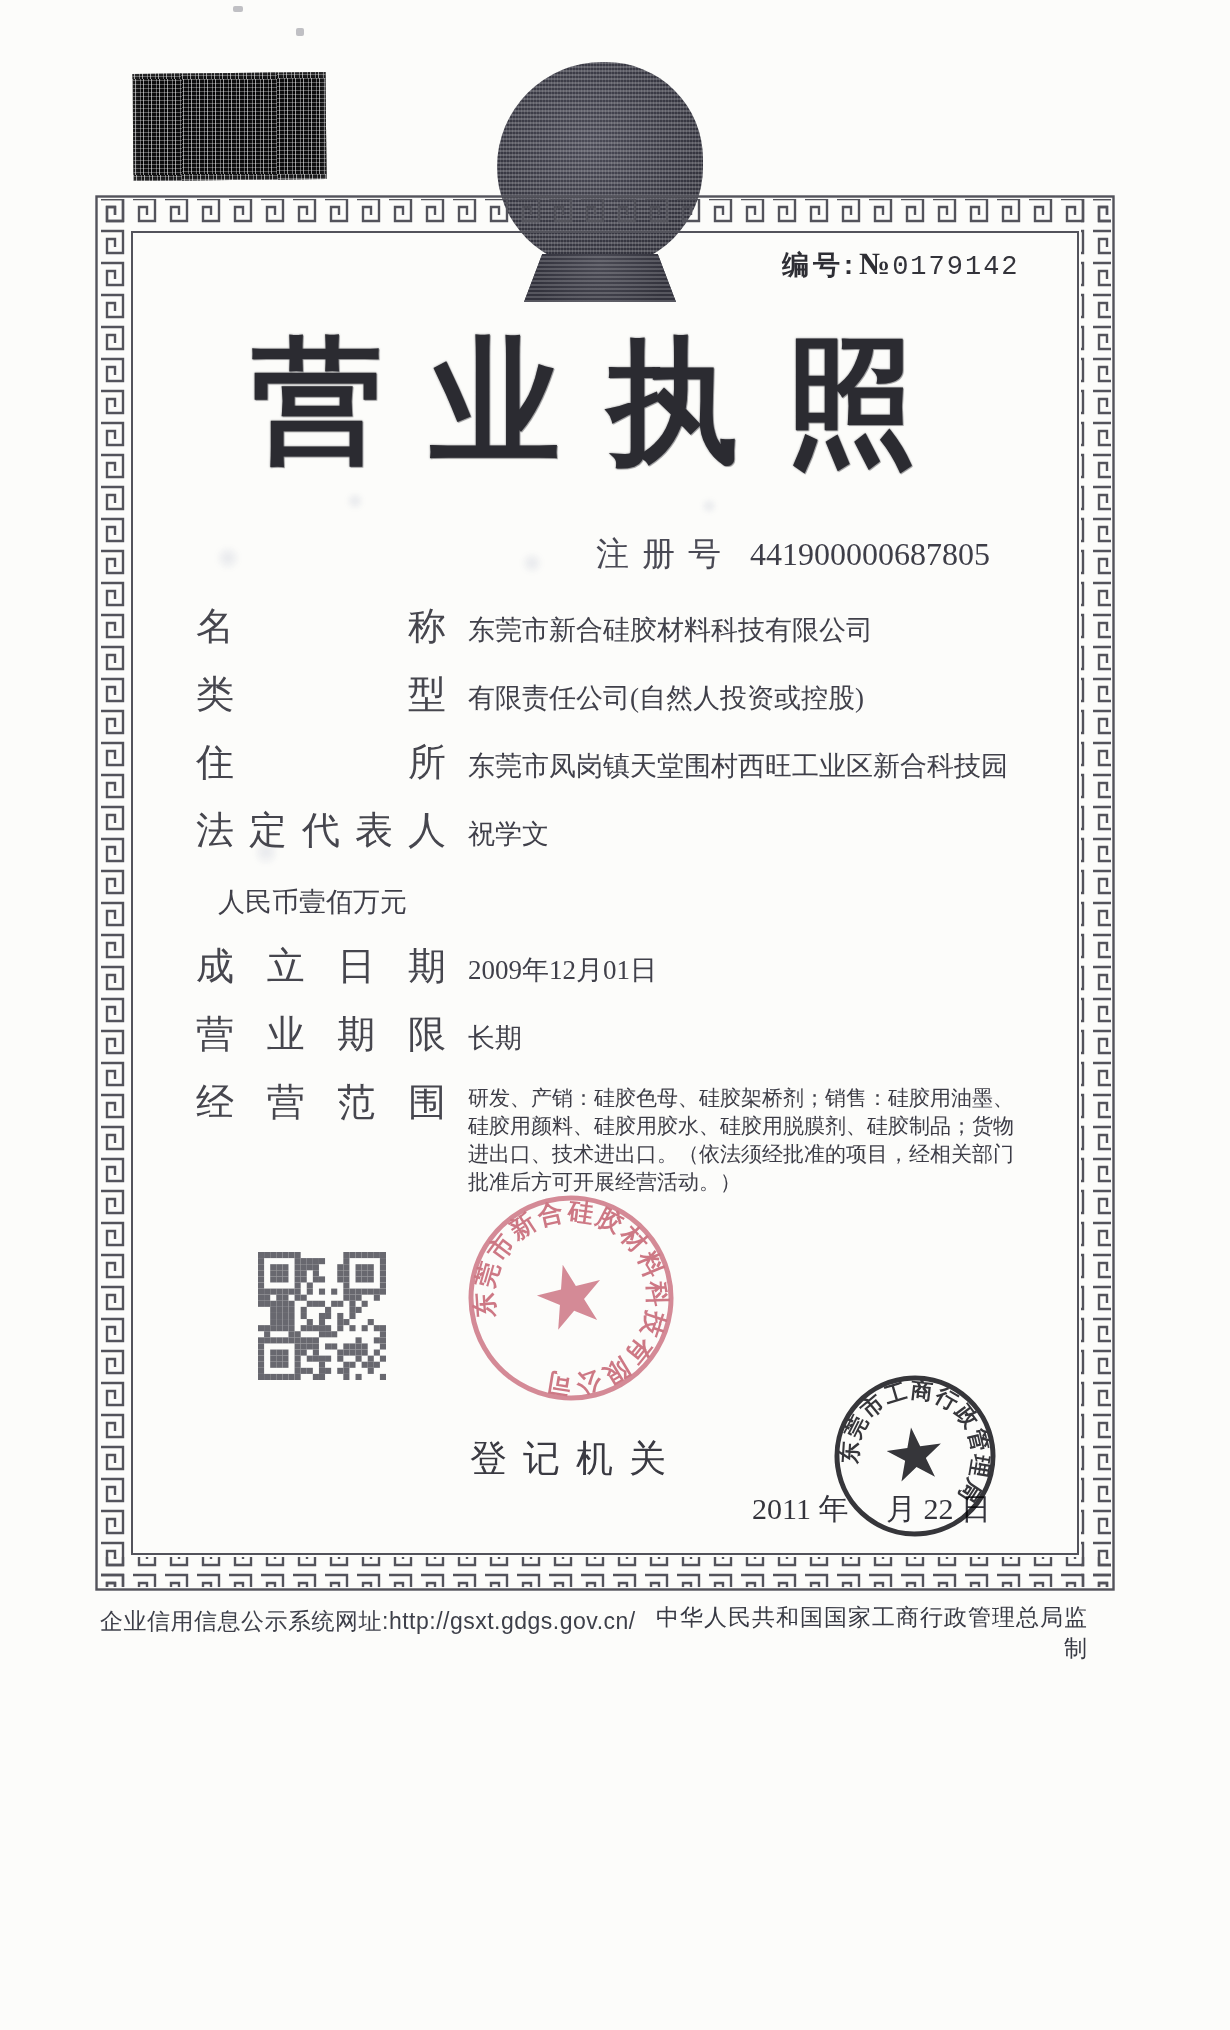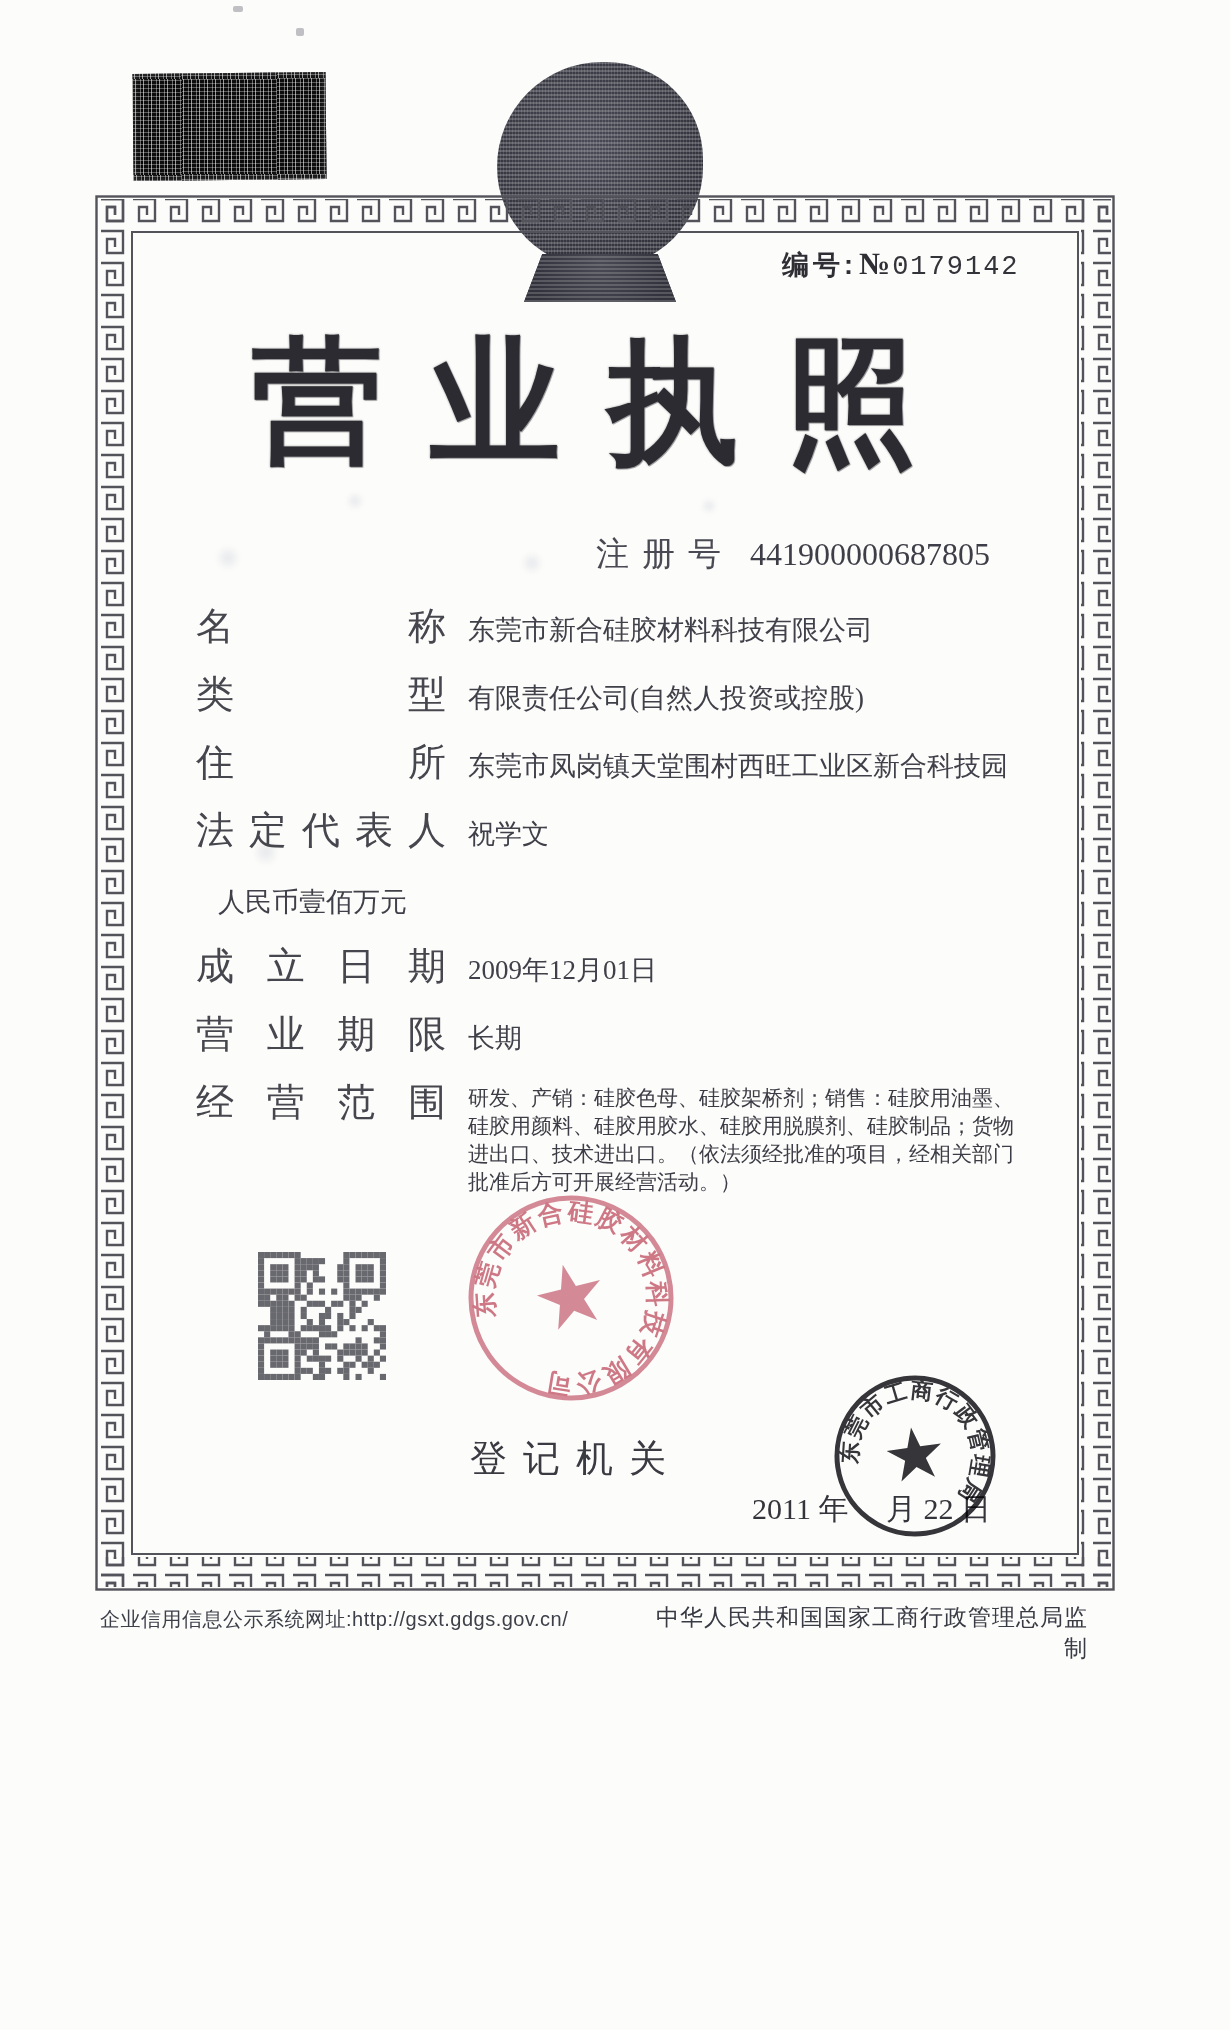--- a/index.html
+++ b/index.html
@@ -72,21 +72,21 @@
   
   .qr{position:absolute;left:258px;top:1252px;width:128px;height:128px;opacity:.9;}
   
   .company-seal{position:absolute;left:463px;top:1190px;mix-blend-mode:multiply;opacity:.82;transform:rotate(-14deg);}
   .registry-seal{position:absolute;left:830px;top:1371px;mix-blend-mode:multiply;opacity:.93;transform:rotate(-8deg);}
   
   .registrar{position:absolute;left:470px;top:1402px;font-size:37px;letter-spacing:16px;color:#3a3a42;font-weight:500;margin-top:32px;}
   .dateline{position:absolute;left:752px;top:1489px;font-size:30px;white-space:pre;color:#34343c;
     font-family:"Liberation Serif","DejaVu Serif",serif;}
   
-  .footer-left{position:absolute;left:100px;top:1606px;font-size:20px;color:#3d3f49;letter-spacing:.5px;}
+  .footer-left{position:absolute;left:100px;top:1606px;font-size:23px;color:#3d3f49;letter-spacing:.5px;}
   .footer-right{position:absolute;left:640px;top:1602px;width:448px;text-align:right;
     font-size:23px;font-weight:400;color:#383a44;letter-spacing:1px;}
 </style>
 </head>
 <body>
 
 <div class="page">
 
   <div class="speck" style="left:233px;top:6px;width:10px;height:6px;"></div>
   <div class="speck" style="left:296px;top:28px;width:8px;height:8px;"></div>

